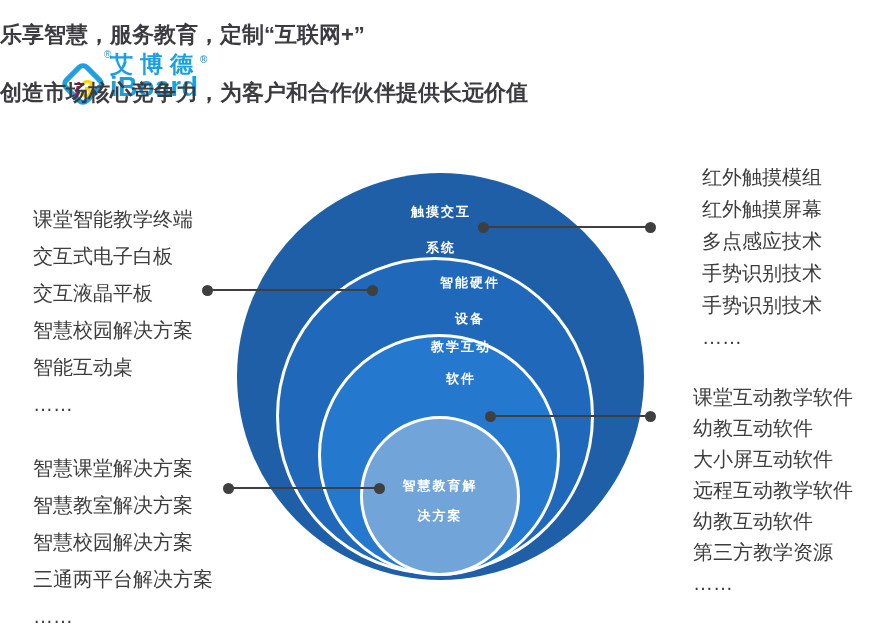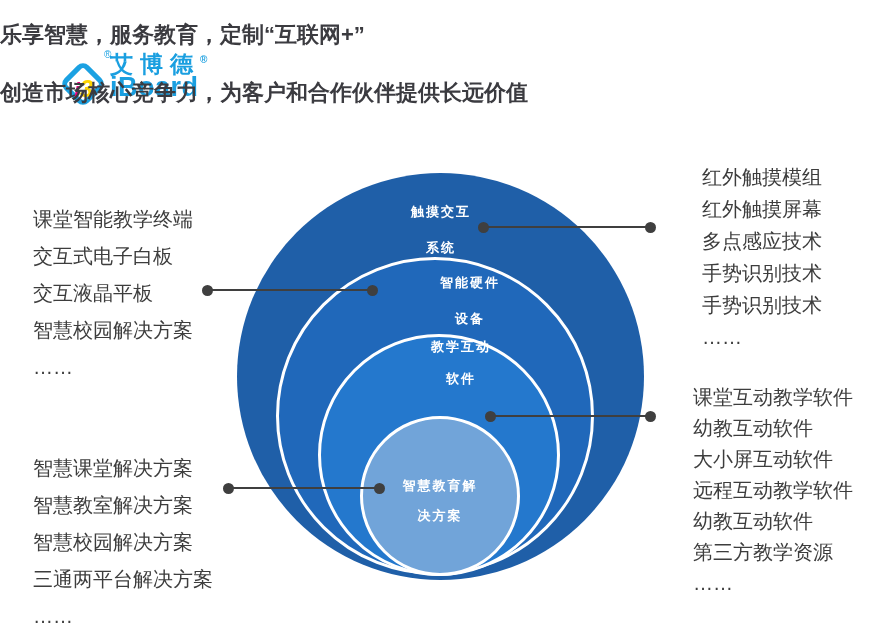--- a/index.html
+++ b/index.html
@@ -121,20 +121,21 @@
 
   <div class="cline" id="line-solution"></div>
   <div class="cdot" style="left:223px; top:483px;"></div>
   <div class="cdot" style="left:374px; top:483px;"></div>
 
   <div class="side-list" id="list-left-top">
       <div>课堂智能教学终端</div>
       <div>交互式电子白板</div>
       <div>交互液晶平板</div>
       <div>智慧校园解决方案</div>
+      <div>智能互动桌</div>
       <div>……</div>
     </div>
   <div class="side-list" id="list-left-bottom">
       <div>智慧课堂解决方案</div>
       <div>智慧教室解决方案</div>
       <div>智慧校园解决方案</div>
       <div>三通两平台解决方案</div>
       <div>……</div>
     </div>
   <div class="side-list" id="list-right-top">

